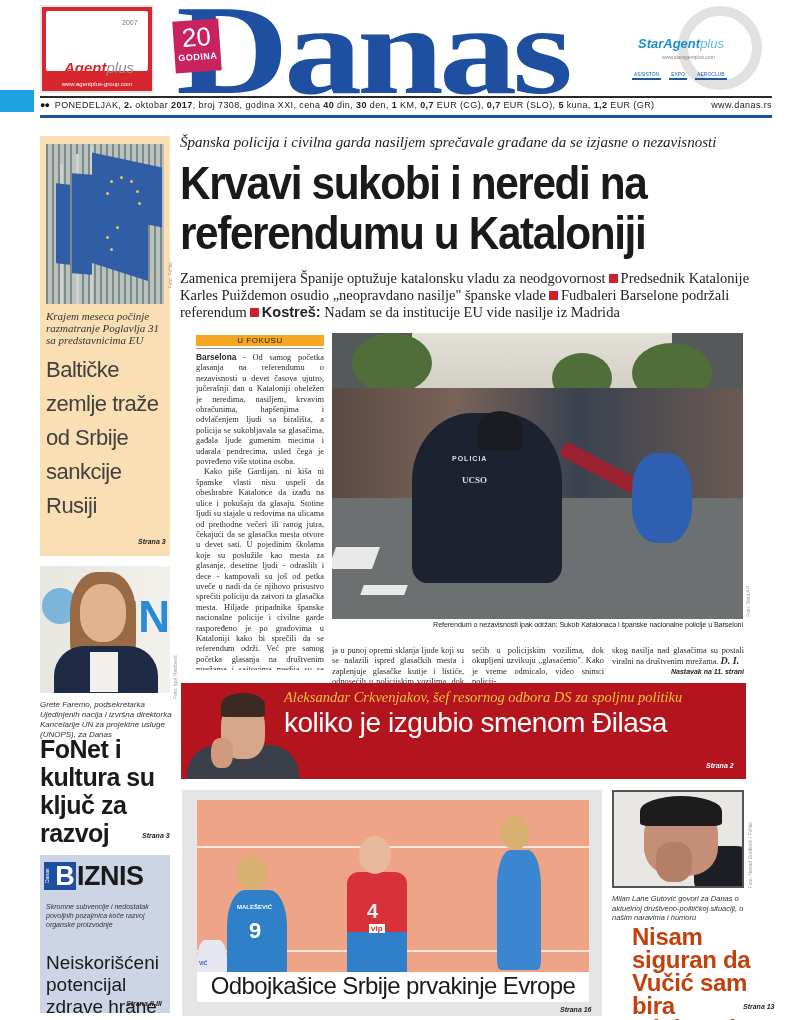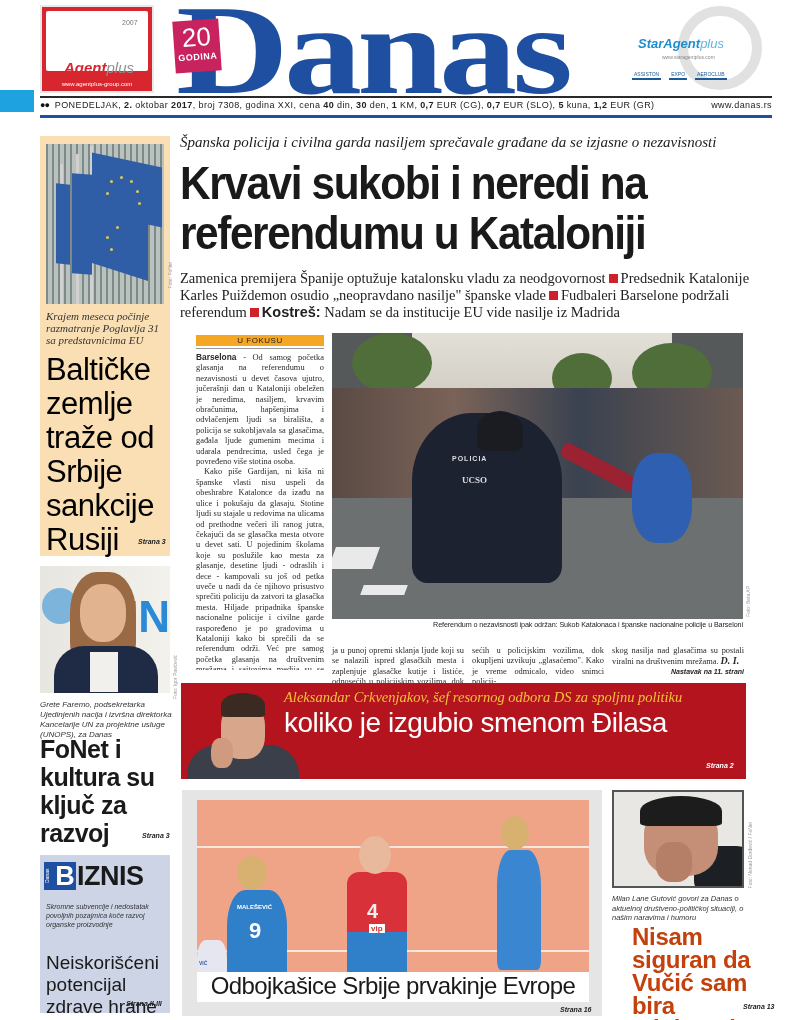--- a/index.html
+++ b/index.html
@@ -45,21 +45,21 @@
   .left-col-box { left: 40px; top: 136px; width: 130px; height: 420px; background: #f9dfb3; }
   .eu-photo { left: 46px; top: 144px; width: 118px; height: 160px; background:
       repeating-linear-gradient(90deg, #7d8a87 0 2px, #b9c2bf 2px 6px),
       #a5b0ad; overflow: hidden; }
   .eu-photo .flag { position: absolute; background: #2f5ea6; }
   .eu-photo .pole { position: absolute; width: 3px; background: #d0d0d0; }
   .eu-photo .star { position: absolute; width: 3px; height: 3px; background: #e6c84a; border-radius: 50%; }
   .credit-v { font-family: "Liberation Sans", sans-serif; font-size: 5px; color: #999; writing-mode: vertical-rl; transform: rotate(180deg); }
 
   .left-kicker { left: 46px; top: 310px; width: 120px; font-style: italic; font-size: 11px; line-height: 12px; color: #333; }
-  .left-head { left: 46px; top: 353px; width: 120px; font-family: "Liberation Sans", sans-serif; font-size: 31px; line-height: 34px; color: #000000; letter-spacing: -0.5px; }
+  .left-head { left: 46px; top: 353px; width: 120px; font-family: "Liberation Sans", sans-serif; font-size: 22px; line-height: 34px; color: #404040; letter-spacing: -0.5px; }
   .strana { font-family: "Liberation Sans", sans-serif; font-style: italic; font-weight: bold; font-size: 7px; color: #222; }
 
   .unops-photo { left: 40px; top: 566px; width: 130px; height: 127px; background: linear-gradient(90deg, #e8e6e0 0%, #f3f1eb 100%); overflow: hidden; }
   .unops-photo .un { position: absolute; right: 0; top: 26px; font-family: "Liberation Sans", sans-serif; font-weight: bold; font-size: 44px; color: #2b8ad6; }
   .unops-photo .globe { position: absolute; left: 2px; top: 22px; width: 36px; height: 36px; border-radius: 50%; background: #4f9ed8; opacity: 0.7; }
   .unops-photo .hair { position: absolute; left: 30px; top: 6px; width: 66px; height: 100px; border-radius: 40% 40% 30% 30%; background: #9a6a45; }
   .unops-photo .face { position: absolute; left: 40px; top: 18px; width: 46px; height: 58px; border-radius: 45%; background: #e2b38f; }
   .unops-photo .jacket { position: absolute; left: 14px; top: 80px; width: 104px; height: 60px; border-radius: 30px 30px 0 0; background: #1f2a44; }
   .unops-photo .shirt { position: absolute; left: 50px; top: 86px; width: 28px; height: 40px; background: #f2f0ec; }
 

